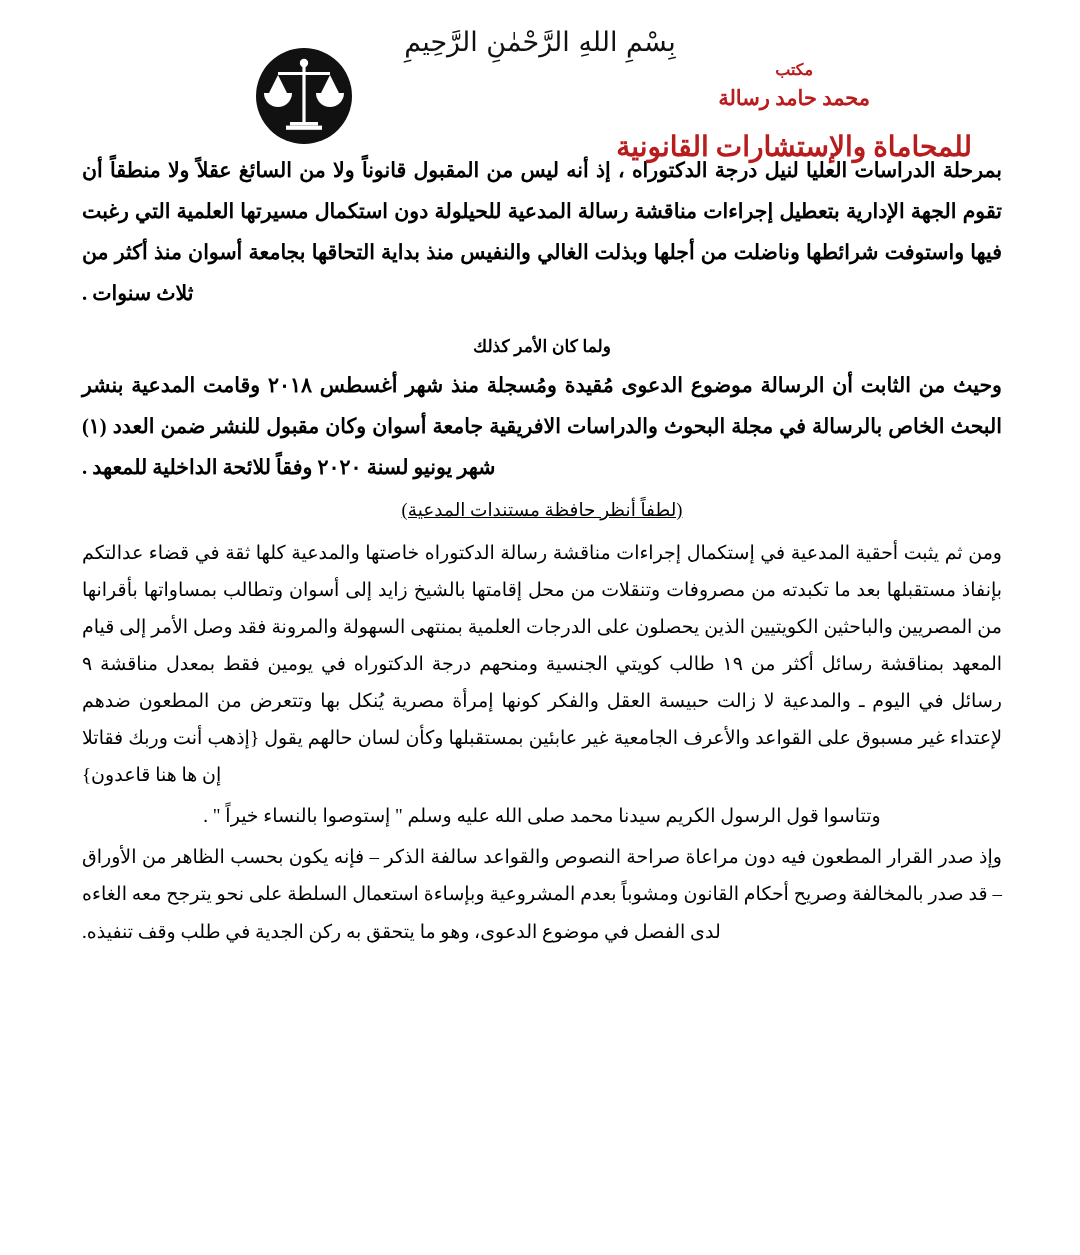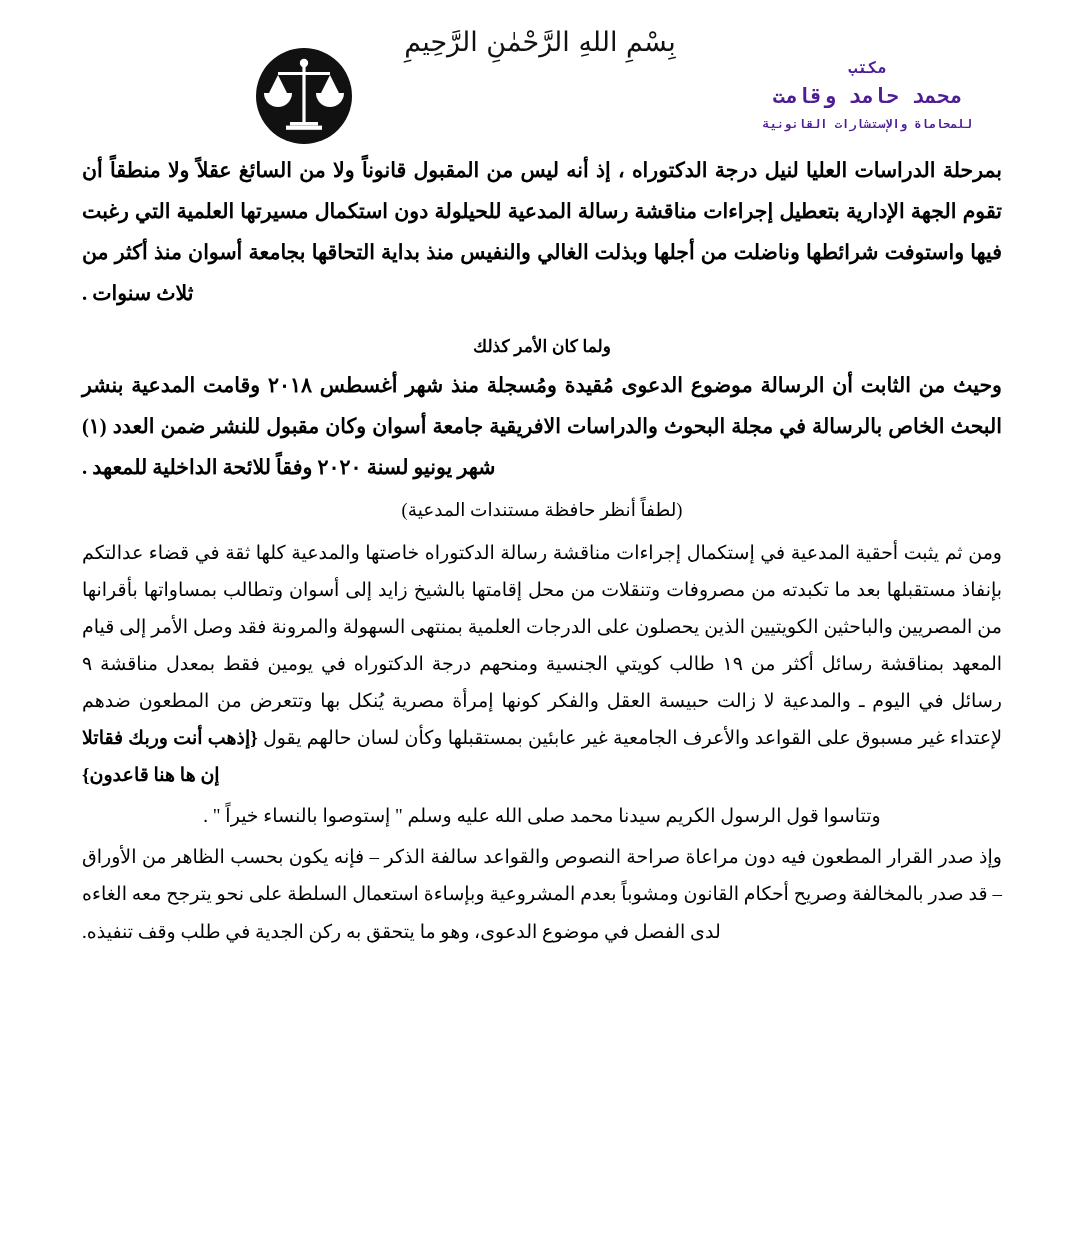--- a/index.html
+++ b/index.html
@@ -36,27 +36,27 @@
     letter-spacing: -1px;
     color: #111;
     white-space: nowrap;
   }
   .letterhead {
     position: absolute;
     top: 58px;
     right: 108px;
     text-align: center;
     line-height: 1.45;
-    font-family: Liberation Mono, monospace;
+    font-family: Liberation Serif, serif;
     font-weight: bold;
-    color: #4c1d95;
+    color: #b91c1c;
   }
   .letterhead .lh1 { font-size: 16px; letter-spacing: 0.5px; }
   .letterhead .lh2 { font-size: 21px; margin-top: 2px; }
-  .letterhead .lh3 { font-size: 12px; margin-top: 3px; }
+  .letterhead .lh3 { font-size: 28px; margin-top: 13px; }
 
   .seal {
     position: absolute;
     top: 48px;
     left: 256px;
     width: 96px;
     height: 96px;
     border-radius: 50%;
     background: #111111;
   }
@@ -85,50 +85,51 @@
   p.center {
     text-align: right;
     text-align-last: center;
   }
   p.note {
     text-align: center;
     text-align-last: center;
     font-size: 18.5px;
     margin-top: 2px;
     margin-bottom: 6px;
+    text-decoration: underline;
   }
   h2.heading {
     margin: 10px 0 8px 0;
     text-align: center;
     font-family: "Liberation Sans", sans-serif;
     font-weight: bold;
     font-size: 17px;
     letter-spacing: 0px;
   }
   h2.heading2 {
     margin: 18px 0 14px 0;
     text-align: center;
     font-family: "Liberation Sans", sans-serif;
     font-weight: bold;
     font-size: 27px;
   }
   .gap-sm { height: 8px; }
-  .inline-b { font-weight: bold; }
+  .inline-b { font-weight: normal; }
 </style>
 </head>
 <body>
 
 <div class="page">
 
   <div class="header">
     <div class="basmala">بِسْمِ اللهِ الرَّحْمٰنِ الرَّحِيمِ</div>
 
     <div class="letterhead">
       <div class="lh1">مكتب</div>
-      <div class="lh2">محمد حامد وقامت</div>
+      <div class="lh2">محمد حامد رسالة</div>
       <div class="lh3">للمحاماة والإستشارات القانونية</div>
     </div>
 
     <div class="seal">
       <svg width="96" height="96" viewBox="0 0 96 96" aria-hidden="true">
         <g fill="#ffffff">
           <rect x="46.4" y="16" width="3.2" height="58"></rect>
           <rect x="34" y="74" width="28" height="3.6"></rect>
           <rect x="30" y="77.6" width="36" height="4.2"></rect>
           <rect x="22" y="24" width="52" height="3"></rect>

